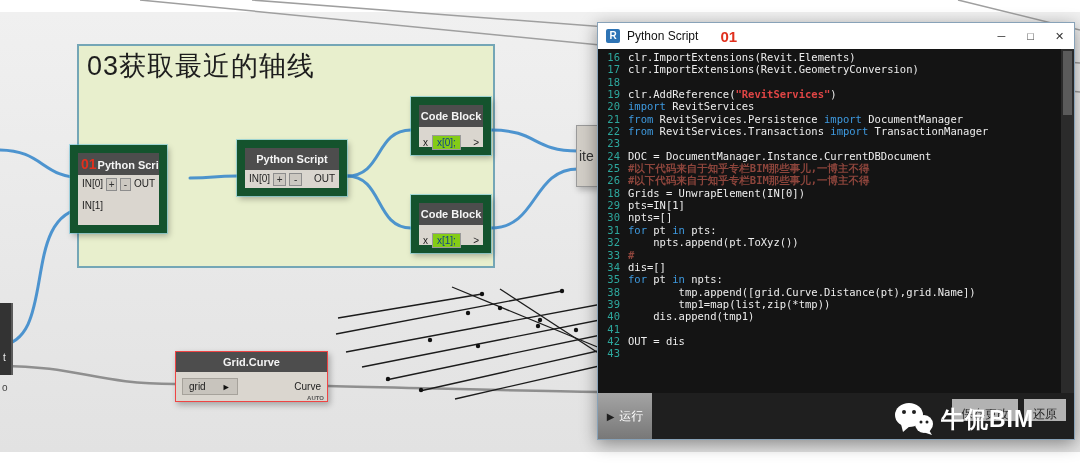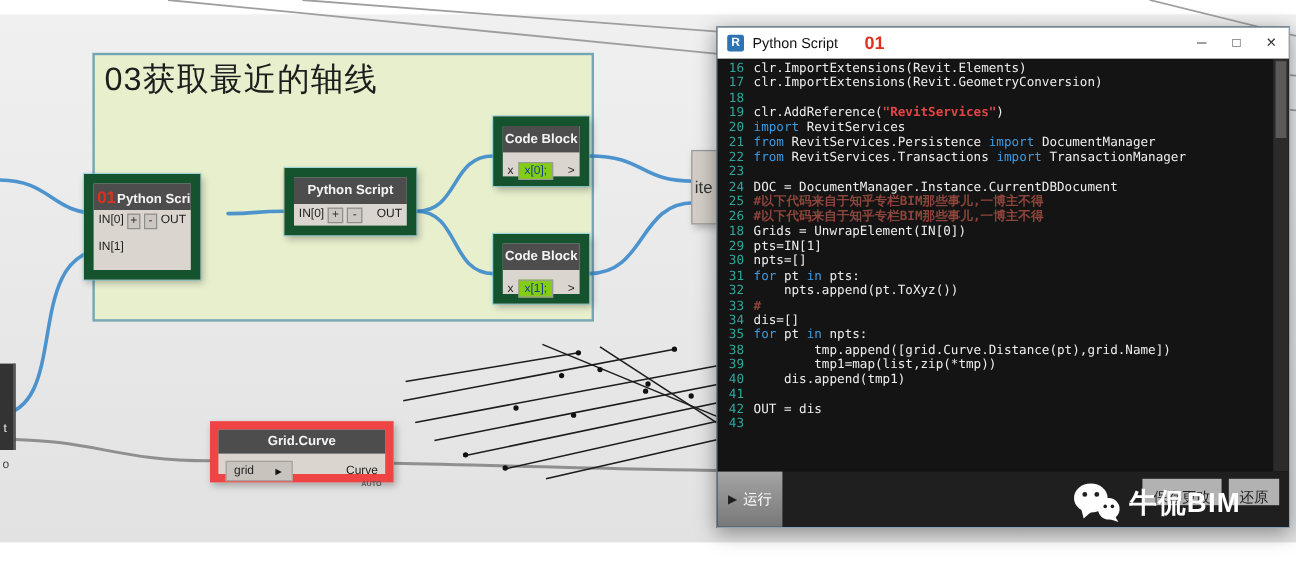--- a/index.html
+++ b/index.html
@@ -16,21 +16,21 @@
   .geoline{stroke:#1c1c1c;stroke-width:1.3}
   .geodot{fill:#111}
 
   
   .group{position:absolute;left:77px;top:44px;width:418px;height:224px;
     background:#e8efcd;border:2px solid #74a6b6;z-index:2}
   .group-title{position:absolute;left:8px;top:2px;font-size:27px;color:#1d1d1d;letter-spacing:1px}
 
   
   .node{position:absolute;z-index:4;box-shadow:2px 3px 6px rgba(0,0,0,.28);
-    border:7px solid #ef4444;background:#dad6cf;font-size:10px;color:#222}
+    border:1px solid #ef4444;background:#dad6cf;font-size:10px;color:#222}
   .node.selected{border:8px solid #14532d;box-shadow:0 0 0 1px rgba(95,196,222,.5),2px 3px 6px rgba(0,0,0,.28)}
   .node-header{background:#4d4d4d;color:#f4f4f4;font-weight:bold;font-size:11px;
     height:22px;line-height:22px;text-align:center;overflow:hidden;white-space:nowrap}
   .node-header.left{text-align:left;padding-left:3px}
   .annot{color:#e0301e;font-weight:bold;font-size:14px;margin-right:1px}
   .prow{display:flex;align-items:flex-start;gap:3px;padding:3px 4px;height:22px}
   .pin{color:#1d1d1d}
   .pout{margin-left:auto;color:#1d1d1d}
   .pbtn{display:inline-block;width:13px;height:13px;background:#ccc8c1;border:1px solid #8d8d8d;
     text-align:center;line-height:11px;font-size:10px;color:#333}

